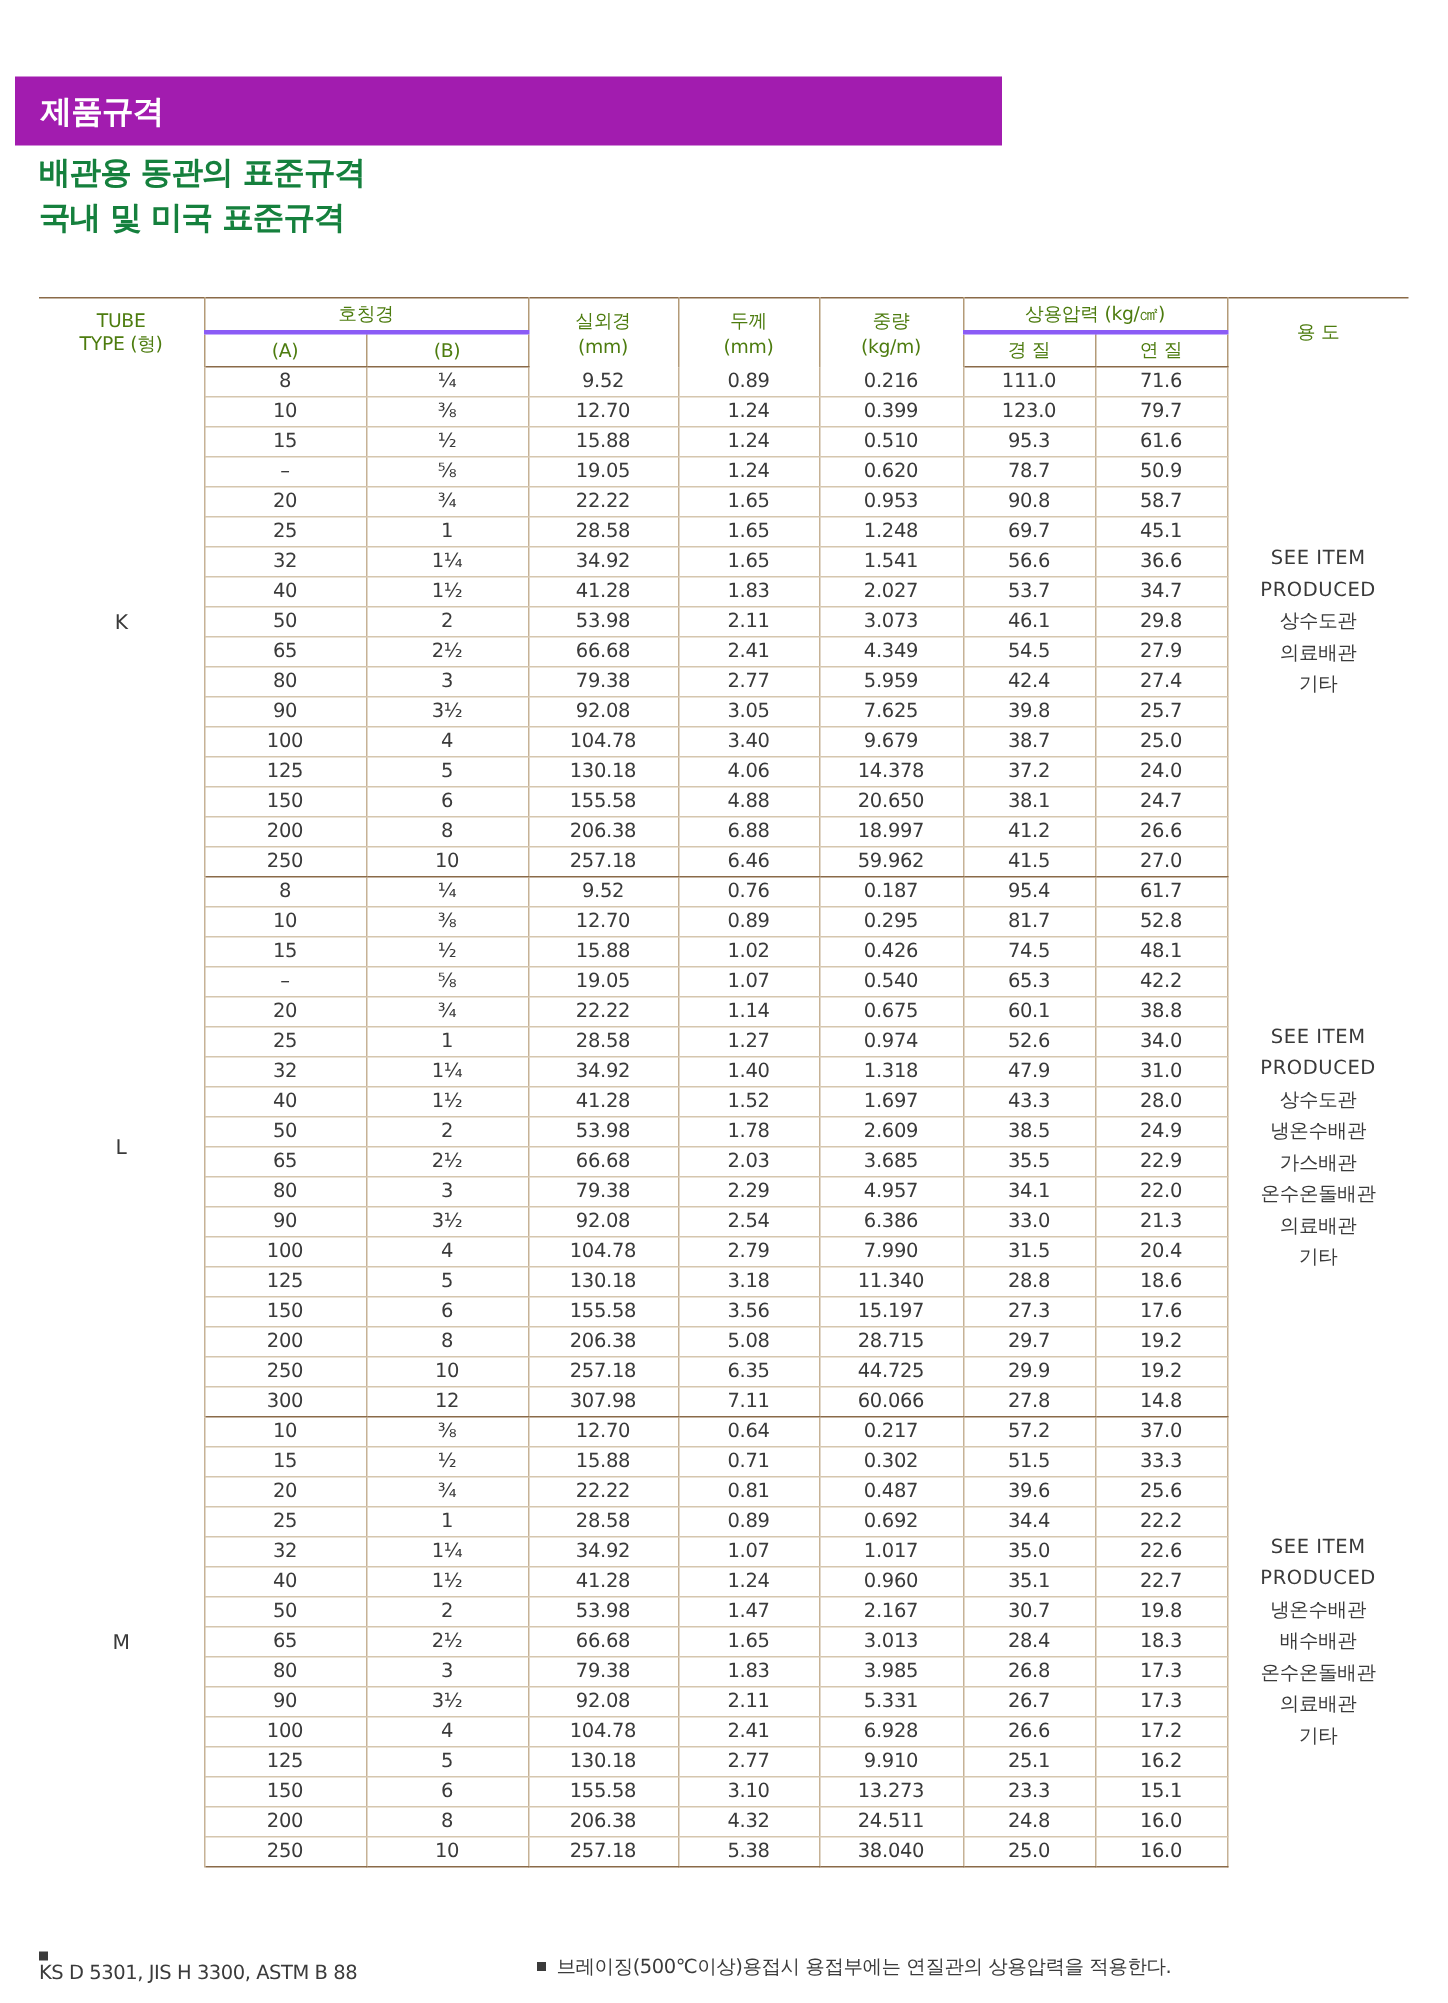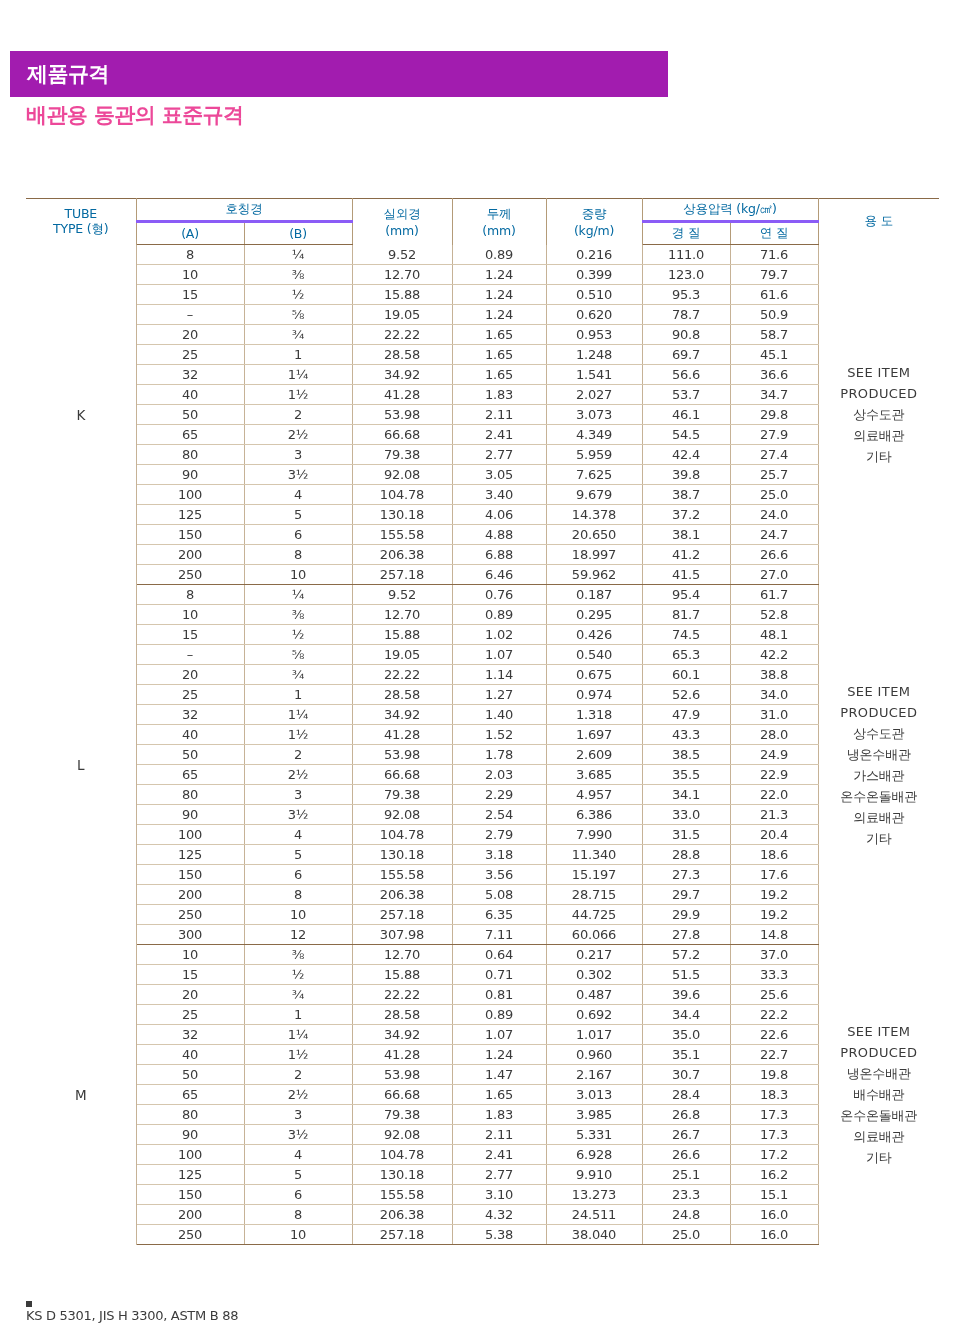--- a/index.html
+++ b/index.html
@@ -37,21 +37,21 @@
   }
 
   
   .headings {
     position: absolute;
     left: 26px;
     top: 101px;
     line-height: 1.42;
   }
   .headings .hl {
-    color: #ec4899;
+    color: #15803d;
     font-size: 21px;
     font-weight: bold;
     letter-spacing: -0.6px;
     white-space: nowrap;
   }
 
   
   .table-wrap {
     position: absolute;
     left: 26px;
@@ -74,21 +74,21 @@
     letter-spacing: -0.2px;
   }
 
   
   .hdr-top {
     border-top: 1.6px solid #8a6a48;
   }
   th.h {
     height: 21px;
     font-size: 12.5px;
-    color: #0369a1;
+    color: #4d7c0f;
     border-right: 1px solid #b49b78;
   }
   th.h.last { border-right: none; }
   th.h-span2 {
     border-bottom: 3px solid #8b5cf6;
   }
   .hdr-bottom td, .hdr-bottom th {
     border-bottom: 1.6px solid #8a6a48;
   }
 
@@ -145,20 +145,21 @@
 </style>
 </head>
 <body>
 
 <div class="topbar">
   <span class="topbar-title">제품규격</span>
 </div>
 
 <div class="headings">
   <div class="hl">배관용 동관의 표준규격</div>
+  <div class="hl">국내 및 미국 표준규격</div>
 </div>
 
 <div class="table-wrap">
   <table class="spec">
     <colgroup>
       <col style="width:110px">
       <col style="width:108px">
       <col style="width:108px">
       <col style="width:100px">
       <col style="width:94px">
@@ -678,13 +679,17 @@
         </tr>
       </tbody>
   </table>
 </div>
 
 <div class="footer">
   <div class="note n1">
     <span class="bullet"></span>
     <span>KS D 5301, JIS H 3300, ASTM B 88</span>
   </div>
+  <div class="note n2">
+    <span class="bullet"></span>
+    <span>브레이징(500℃이상)용접시 용접부에는 연질관의 상용압력을 적용한다.</span>
+  </div>
 </div>
 
 </body></html>

